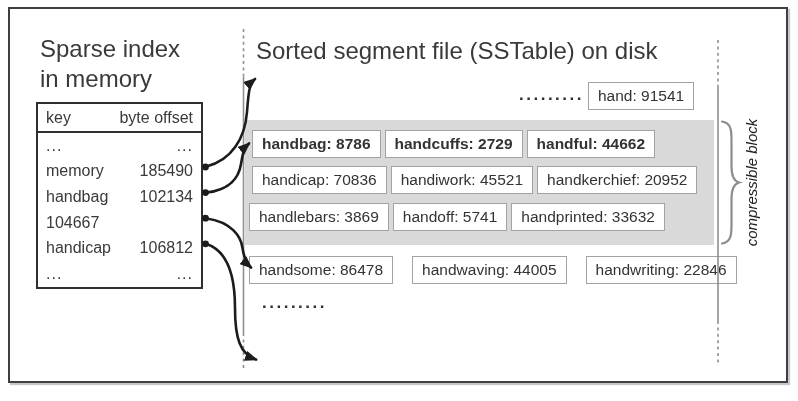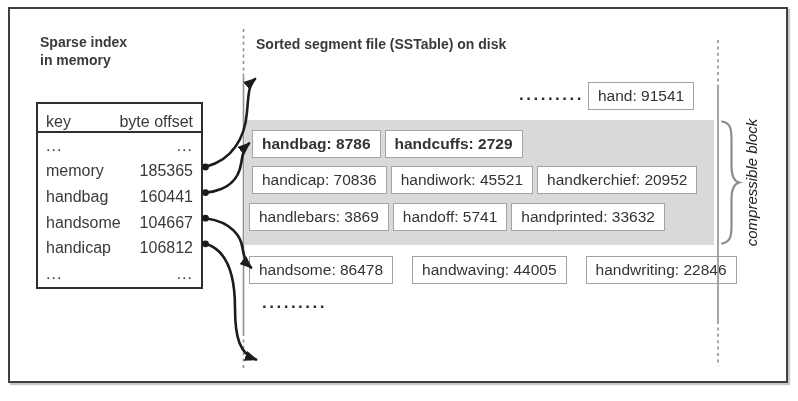--- a/index.html
+++ b/index.html
@@ -7,31 +7,31 @@
     position:relative;width:798px;height:401px;background:#ffffff;
     font-family:"Liberation Sans","DejaVu Sans",sans-serif;color:#3a3a3a;
     overflow:hidden;
   }
   .frame{
     position:absolute;left:8px;top:7px;width:776px;height:372px;
     border:2px solid #3f3f3f;background:#fff;
     box-shadow:2px 2px 1px #c7c7c7;
   }
   .hdr-title{
-    position:absolute;font-size:14px;line-height:1.25;color:#3a3a3a;white-space:pre-line;font-weight:bold;
+    position:absolute;font-size:24px;line-height:1.25;color:#3a3a3a;white-space:pre-line;
   }
   #left-title{left:40px;top:34px;}
   #seg-title{left:256px;top:36px;white-space:nowrap;}
   
   .itable{
     position:absolute;left:36px;top:102px;width:167px;
     border:2px solid #2f2f2f;background:#fff;box-sizing:border-box;
   }
   .itable .thead{
-    display:flex;justify-content:space-between;align-items:flex-end;
+    display:flex;justify-content:space-between;align-items:center;
     height:27px;padding:0 8px;border-bottom:2px solid #2f2f2f;font-size:16px;
   }
   .itable .trow{
     display:flex;justify-content:space-between;align-items:center;
     height:25.6px;padding:0 8px;font-size:16px;
   }
   .itable .trow .dotsy{letter-spacing:1px;}
   
   .grayblock{
     position:absolute;left:245px;top:120px;width:469px;height:125px;
@@ -76,28 +76,27 @@
       <span>key</span>
       <span>byte offset</span>
     </div>
     <div>
         <div class="trow">
           <span class="dotsy">...</span>
           <span class="dotsy">...</span>
         </div>
         <div class="trow">
           <span>memory</span>
-          <span>185365</span>
+          <span>185490</span>
         </div>
         <div class="trow">
           <span>handbag</span>
-          <span>160441</span>
+          <span>102134</span>
         </div>
         <div class="trow">
-          <span>handsome</span>
           <span>104667</span>
         </div>
         <div class="trow">
           <span>handicap</span>
           <span>106812</span>
         </div>
         <div class="trow">
           <span class="dotsy">...</span>
           <span class="dotsy">...</span>
         </div>
@@ -107,20 +106,21 @@
   <div class="grayblock"></div>
 
   <div class="dotline" id="dots-top">.........</div>
   <div class="segrow" id="row-top">
     <div class="box">hand: 91541</div>
   </div>
 
   <div class="segrow" id="row-1">
       <div class="box">handbag: 8786</div>
       <div class="box">handcuffs: 2729</div>
+      <div class="box">handful: 44662</div>
     </div>
   <div class="segrow" id="row-2">
       <div class="box">handicap: 70836</div>
       <div class="box">handiwork: 45521</div>
       <div class="box">handkerchief: 20952</div>
     </div>
   <div class="segrow" id="row-3">
       <div class="box">handlebars: 3869</div>
       <div class="box">handoff: 5741</div>
       <div class="box">handprinted: 33632</div>

